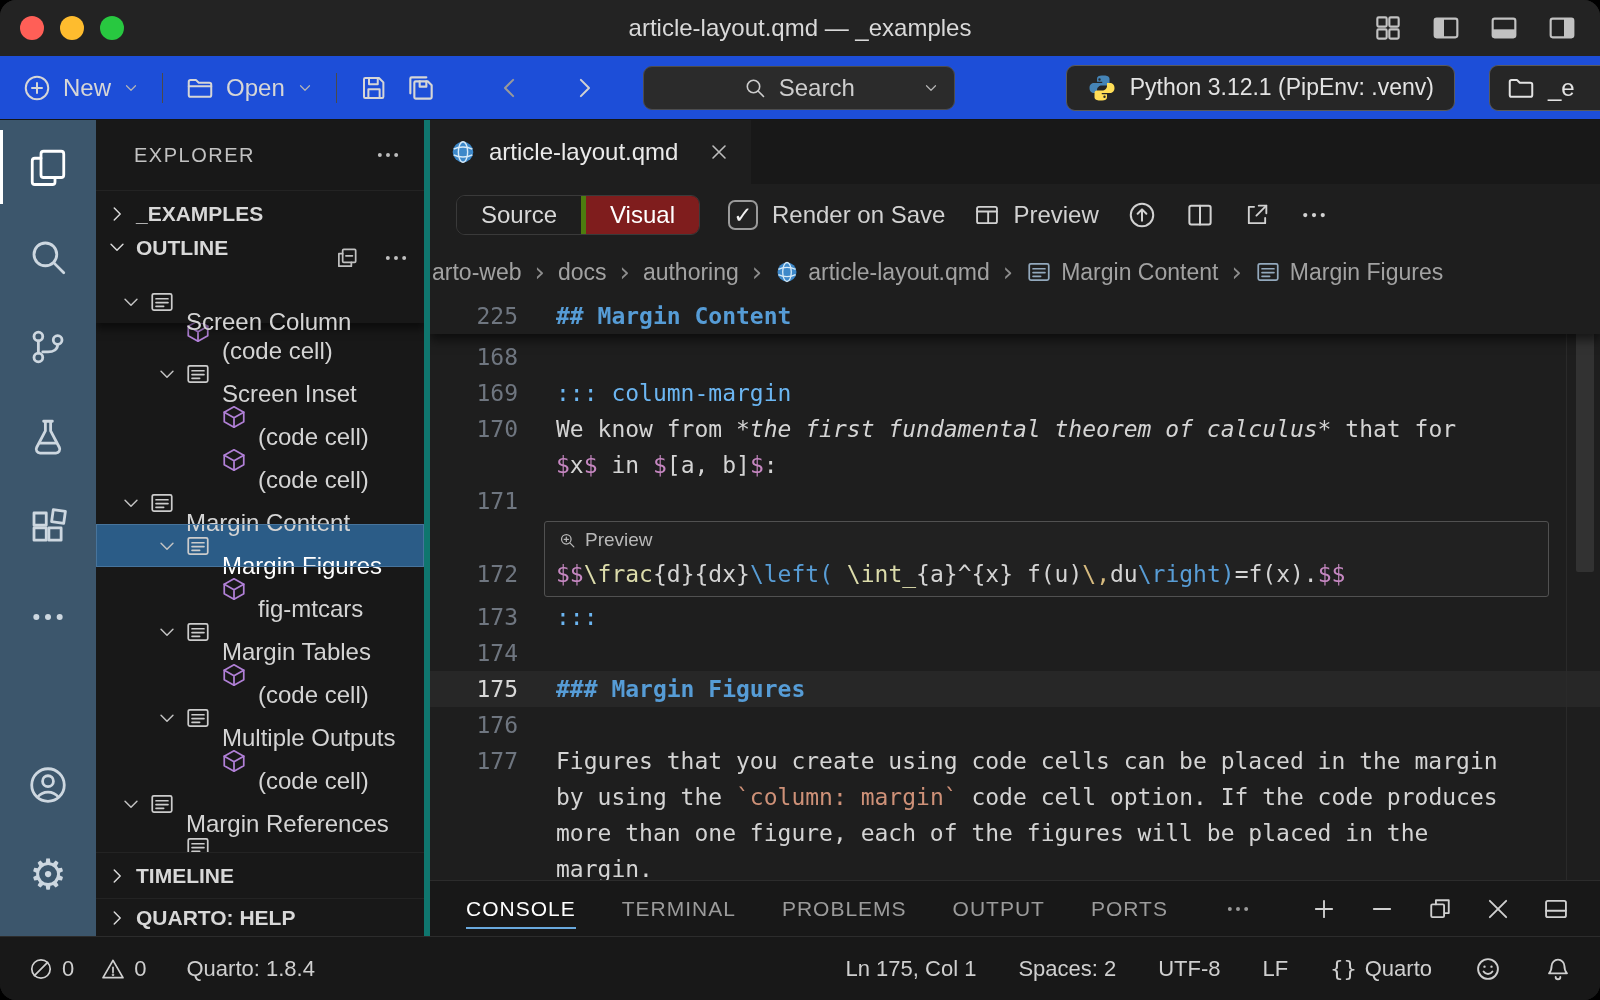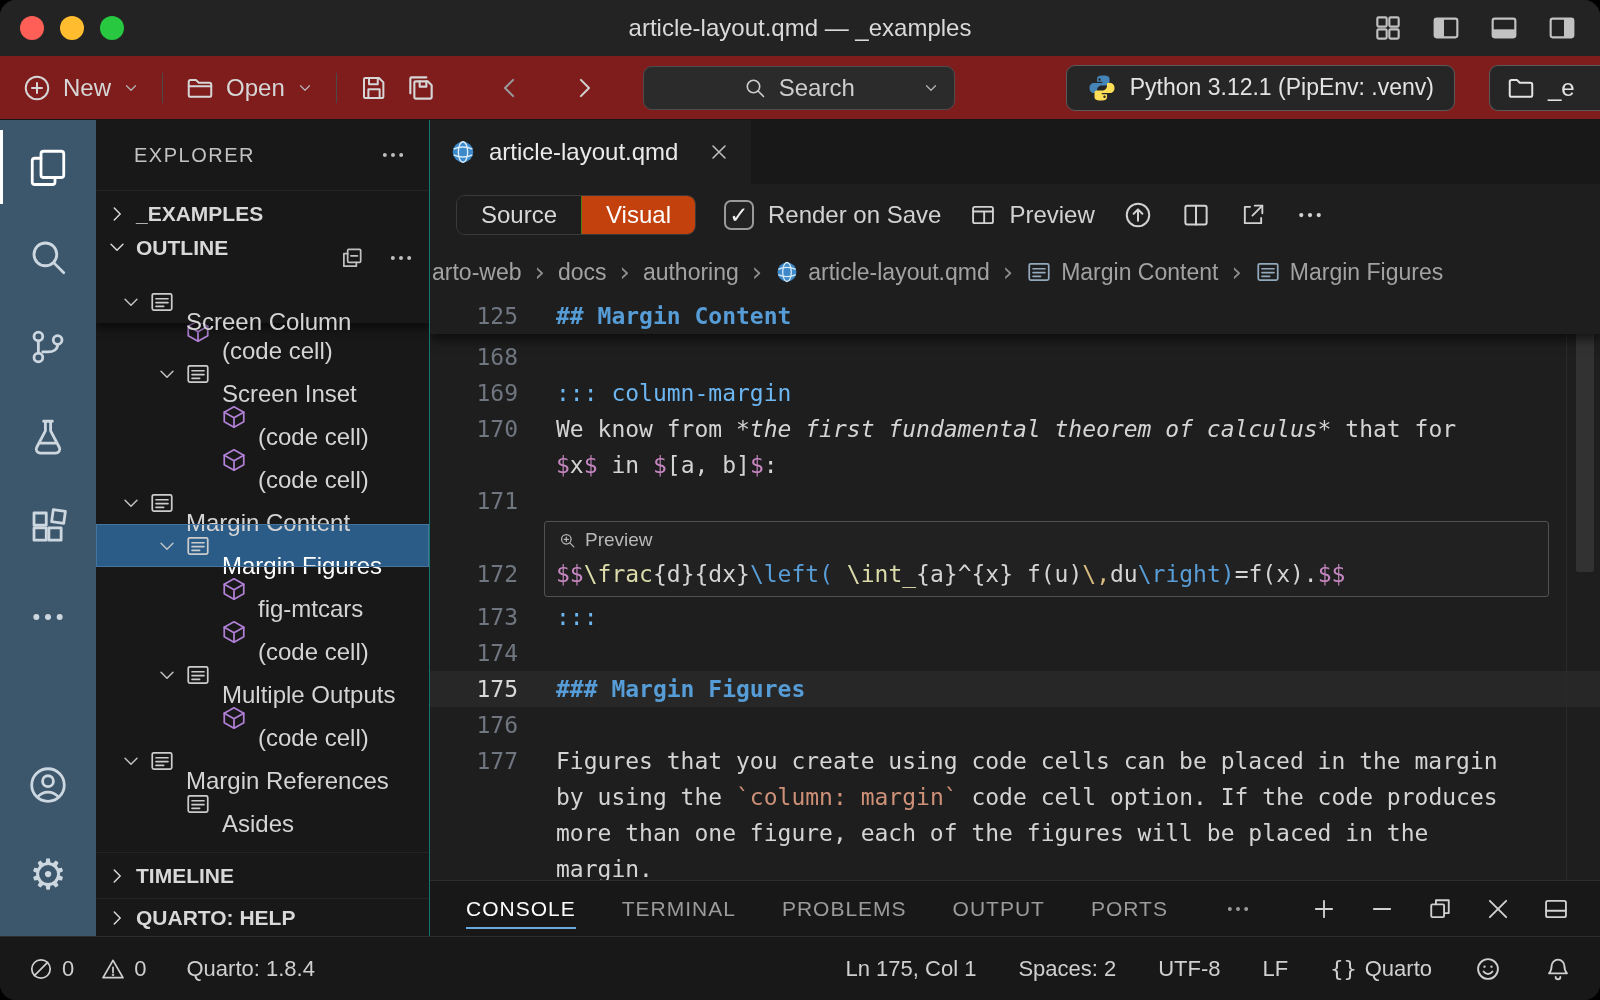--- a/index.html
+++ b/index.html
@@ -11,39 +11,39 @@
 
   
   .titlebar { height:56px; background:#232323; position:relative; display:flex; align-items:center; flex:none; }
   .traffic { position:absolute; left:20px; top:16px; display:flex; gap:16px; }
   .light { width:24px; height:24px; border-radius:50%; }
   .light.red{background:#ff5f57}.light.yellow{background:#febc2e}.light.green{background:#28c840}
   .wtitle { width:100%; text-align:center; color:#d9d9d9; font-size:24px; font-weight:500; }
   .tb-right { position:absolute; right:22px; top:12px; display:flex; gap:26px; color:#c2c2c2; align-items:center; }
 
   
-  .toolbar { height:64px; background:#7f1d1d; border-bottom:1px solid #151515; display:flex; align-items:center; padding:0 22px; gap:16px; color:#d6d6d6; font-size:24px; flex:none; }
+  .toolbar { height:64px; background:#1d4ed8; border-bottom:1px solid #151515; display:flex; align-items:center; padding:0 22px; gap:16px; color:#d6d6d6; font-size:24px; flex:none; }
   .tbtn { display:flex; align-items:center; gap:11px; }
   .sep { width:1px; height:30px; background:#4a4a4a; margin:0 6px; flex:none; }
   .chev { color:#b5b5b5; }
   .searchbox { width:312px; height:44px; border:1px solid #4d4d4d; background:#2b2b2b; border-radius:9px; display:flex; align-items:center; justify-content:center; gap:12px; color:#cdcdcd; margin-left:28px; position:relative; flex:none; }
   .searchbox .boxchev { position:absolute; right:14px; }
   .interp { margin-left:auto; height:46px; border:1px solid #5a5a5a; background:#262626; border-radius:9px; display:flex; align-items:center; gap:13px; padding:0 20px; font-size:23px; color:#e3e3e3; flex:none; }
   .rightpartial { height:46px; border:1px solid #5a5a5a; border-right:none; background:#262626; border-radius:9px 0 0 9px; display:flex; align-items:center; gap:12px; padding:0 6px 0 16px; margin-left:18px; margin-right:-23px; width:112px; overflow:hidden; flex:none; color:#e3e3e3; }
 
   
   .main { flex:1; display:flex; min-height:0; }
 
   .activitybar { width:96px; background:var(--activity-bar,#3c566c); display:flex; flex-direction:column; align-items:stretch; padding:10px 0 8px; flex:none; }
   .ab-item { height:74px; display:flex; align-items:center; justify-content:center; color:#cdd7e0; margin-bottom:16px; border-left:3px solid transparent; border-right:3px solid transparent; }
   .ab-item.active { color:#ffffff; border-left-color:#ffffff; }
   .ab-bottom { margin-top:auto; }
   .gearglyph { font-size:42px; line-height:1; }
 
-  .sidebar { width:334px; background:var(--panel-bg,#181818); flex:none; display:flex; flex-direction:column; color:#cccccc; border-right:1px solid #0f766e; }
+  .sidebar { width:334px; background:var(--panel-bg,#181818); flex:none; display:flex; flex-direction:column; color:#cccccc; border-right:6px solid #0f766e; }
   .sb-header { height:70px; display:flex; align-items:center; padding:0 22px 0 38px; font-size:20px; letter-spacing:1.5px; color:#c2c2c2; flex:none; }
   .sb-header .hdots { margin-left:auto; color:#bdbdbd; }
   .sb-row { height:46px; display:flex; align-items:center; gap:8px; padding:0 10px; font-weight:bold; font-size:21px; border-top:1px solid #232323; color:#d8d8d8; flex:none; }
   .outline-header { height:44px; display:flex; gap:8px; padding:0 14px 0 10px; font-weight:bold; font-size:21px; color:#d8d8d8; flex:none; }
   .oh-icons { margin-left:auto; display:flex; gap:22px; color:#c0c0c0; align-items:center; }
 
   .tree { flex:1; overflow:hidden; position:relative; font-size:24px; color:#d4d4d4; }
   .tree-row { height:43px; display:flex; align-items:center; }
   .tree-row.sticky { position:relative; z-index:2; background:#181818; box-shadow:0 6px 8px rgba(0,0,0,.5); }
   .tree-row.clipped { margin-top:-14px; }
@@ -57,21 +57,21 @@
   
   .editor { flex:1; display:flex; flex-direction:column; min-width:0; background:var(--editor-bg,#1e1e1e); }
   .tabbar { height:64px; background:var(--panel-bg,#181818); display:flex; flex:none; }
   .tab { display:flex; align-items:center; gap:13px; padding:0 20px; background:var(--editor-bg,#1e1e1e); color:#eaeaea; font-size:24px; }
   .tab .close { margin-left:16px; color:#bdbdbd; display:flex; }
 
   .edtoolbar { height:62px; display:flex; align-items:center; justify-content:flex-start; padding:0 26px; gap:28px; color:#d2d2d2; font-size:24px; flex:none; }
   .mode-toggle { display:flex; border:1px solid #3a3a3a; border-radius:9px; overflow:hidden; }
   .mode { padding:5px 24px; }
   .mode.source { background:#1e1e1e; color:#d8d8d8; }
-  .mode.visual { background:#c2410c; color:#fff; border-left:1px solid #4d7c0f; }
+  .mode.visual { background:#7f1d1d; color:#fff; border-left:5px solid #4d7c0f; }
   .checkwrap { display:flex; align-items:center; gap:14px; }
   .checkbox { width:30px; height:30px; border:2px solid #9a9a9a; border-radius:7px; display:flex; align-items:center; justify-content:center; color:#f0f0f0; font-size:23px; background:#222; }
   .preview-btn { display:flex; align-items:center; gap:12px; }
   .ed-icons { display:flex; gap:28px; align-items:center; color:#d2d2d2; }
 
   .breadcrumbs { height:52px; display:flex; align-items:center; gap:10px; padding-left:2px; color:#a2a2a2; font-size:23px; flex:none; white-space:nowrap; overflow:hidden; }
   .bc-sep { color:#8d8d8d; font-size:26px; margin:0 3px; }
   .bc-item { display:flex; align-items:center; gap:9px; }
   .bcicon { display:flex; }
 
@@ -391,20 +391,34 @@
           <div class="tree-row" style="padding-left: 92px;">
             <span class="tw"></span>
             <span class="ticon cell">
               <svg class="sic" width="26" height="26" viewBox="0 0 24 24">
                 <path d="M12 2.6 21 7.6v8.8L12 21.4 3 16.4V7.6z"></path>
                 <path d="M3 7.6 12 12.7 21 7.6M12 12.7v8.7"></path>
               </svg>
             </span>
             <span class="tlabel">fig-mtcars</span>
           </div>
+          <div class="tree-row" style="padding-left: 56px;">
+            <span class="tw">
+              <svg class="sic" width="22" height="22" viewBox="0 0 24 24">
+                <path d="M5.5 9 12 15.5 18.5 9"></path>
+              </svg>
+            </span>
+            <span class="ticon section">
+              <svg class="sic" width="26" height="26" viewBox="0 0 24 24">
+                <rect x="3" y="4.5" width="18" height="15" rx="1.5"></rect>
+                <path d="M6.5 9h11M6.5 12.5h11M6.5 16h7"></path>
+              </svg>
+            </span>
+            <span class="tlabel">Margin Tables</span>
+          </div>
           <div class="tree-row" style="padding-left: 92px;">
             <span class="tw"></span>
             <span class="ticon cell">
               <svg class="sic" width="26" height="26" viewBox="0 0 24 24">
                 <path d="M12 2.6 21 7.6v8.8L12 21.4 3 16.4V7.6z"></path>
                 <path d="M3 7.6 12 12.7 21 7.6M12 12.7v8.7"></path>
               </svg>
             </span>
             <span class="tlabel">(code cell)</span>
           </div>
@@ -567,21 +581,21 @@
                 <path d="M6.5 9h11M6.5 12.5h11M6.5 16h7"></path>
               </svg>
             </span>
             <span>Margin Figures</span>
           </span>
         </div>
 
       <div class="codearea">
         <div class="vscroll"></div>
       <div class="code-line sticky">
-            <div class="gutter">125</div>
+            <div class="gutter">225</div>
             <div class="content"><span class="c-h">## Margin Content</span></div>
           </div>
           <div class="code-line">
             <div class="gutter">168</div>
             <div class="content"></div>
           </div>
           <div class="code-line">
             <div class="gutter">169</div>
             <div class="content"><span class="c-fence">::: column-margin</span></div>
           </div>

